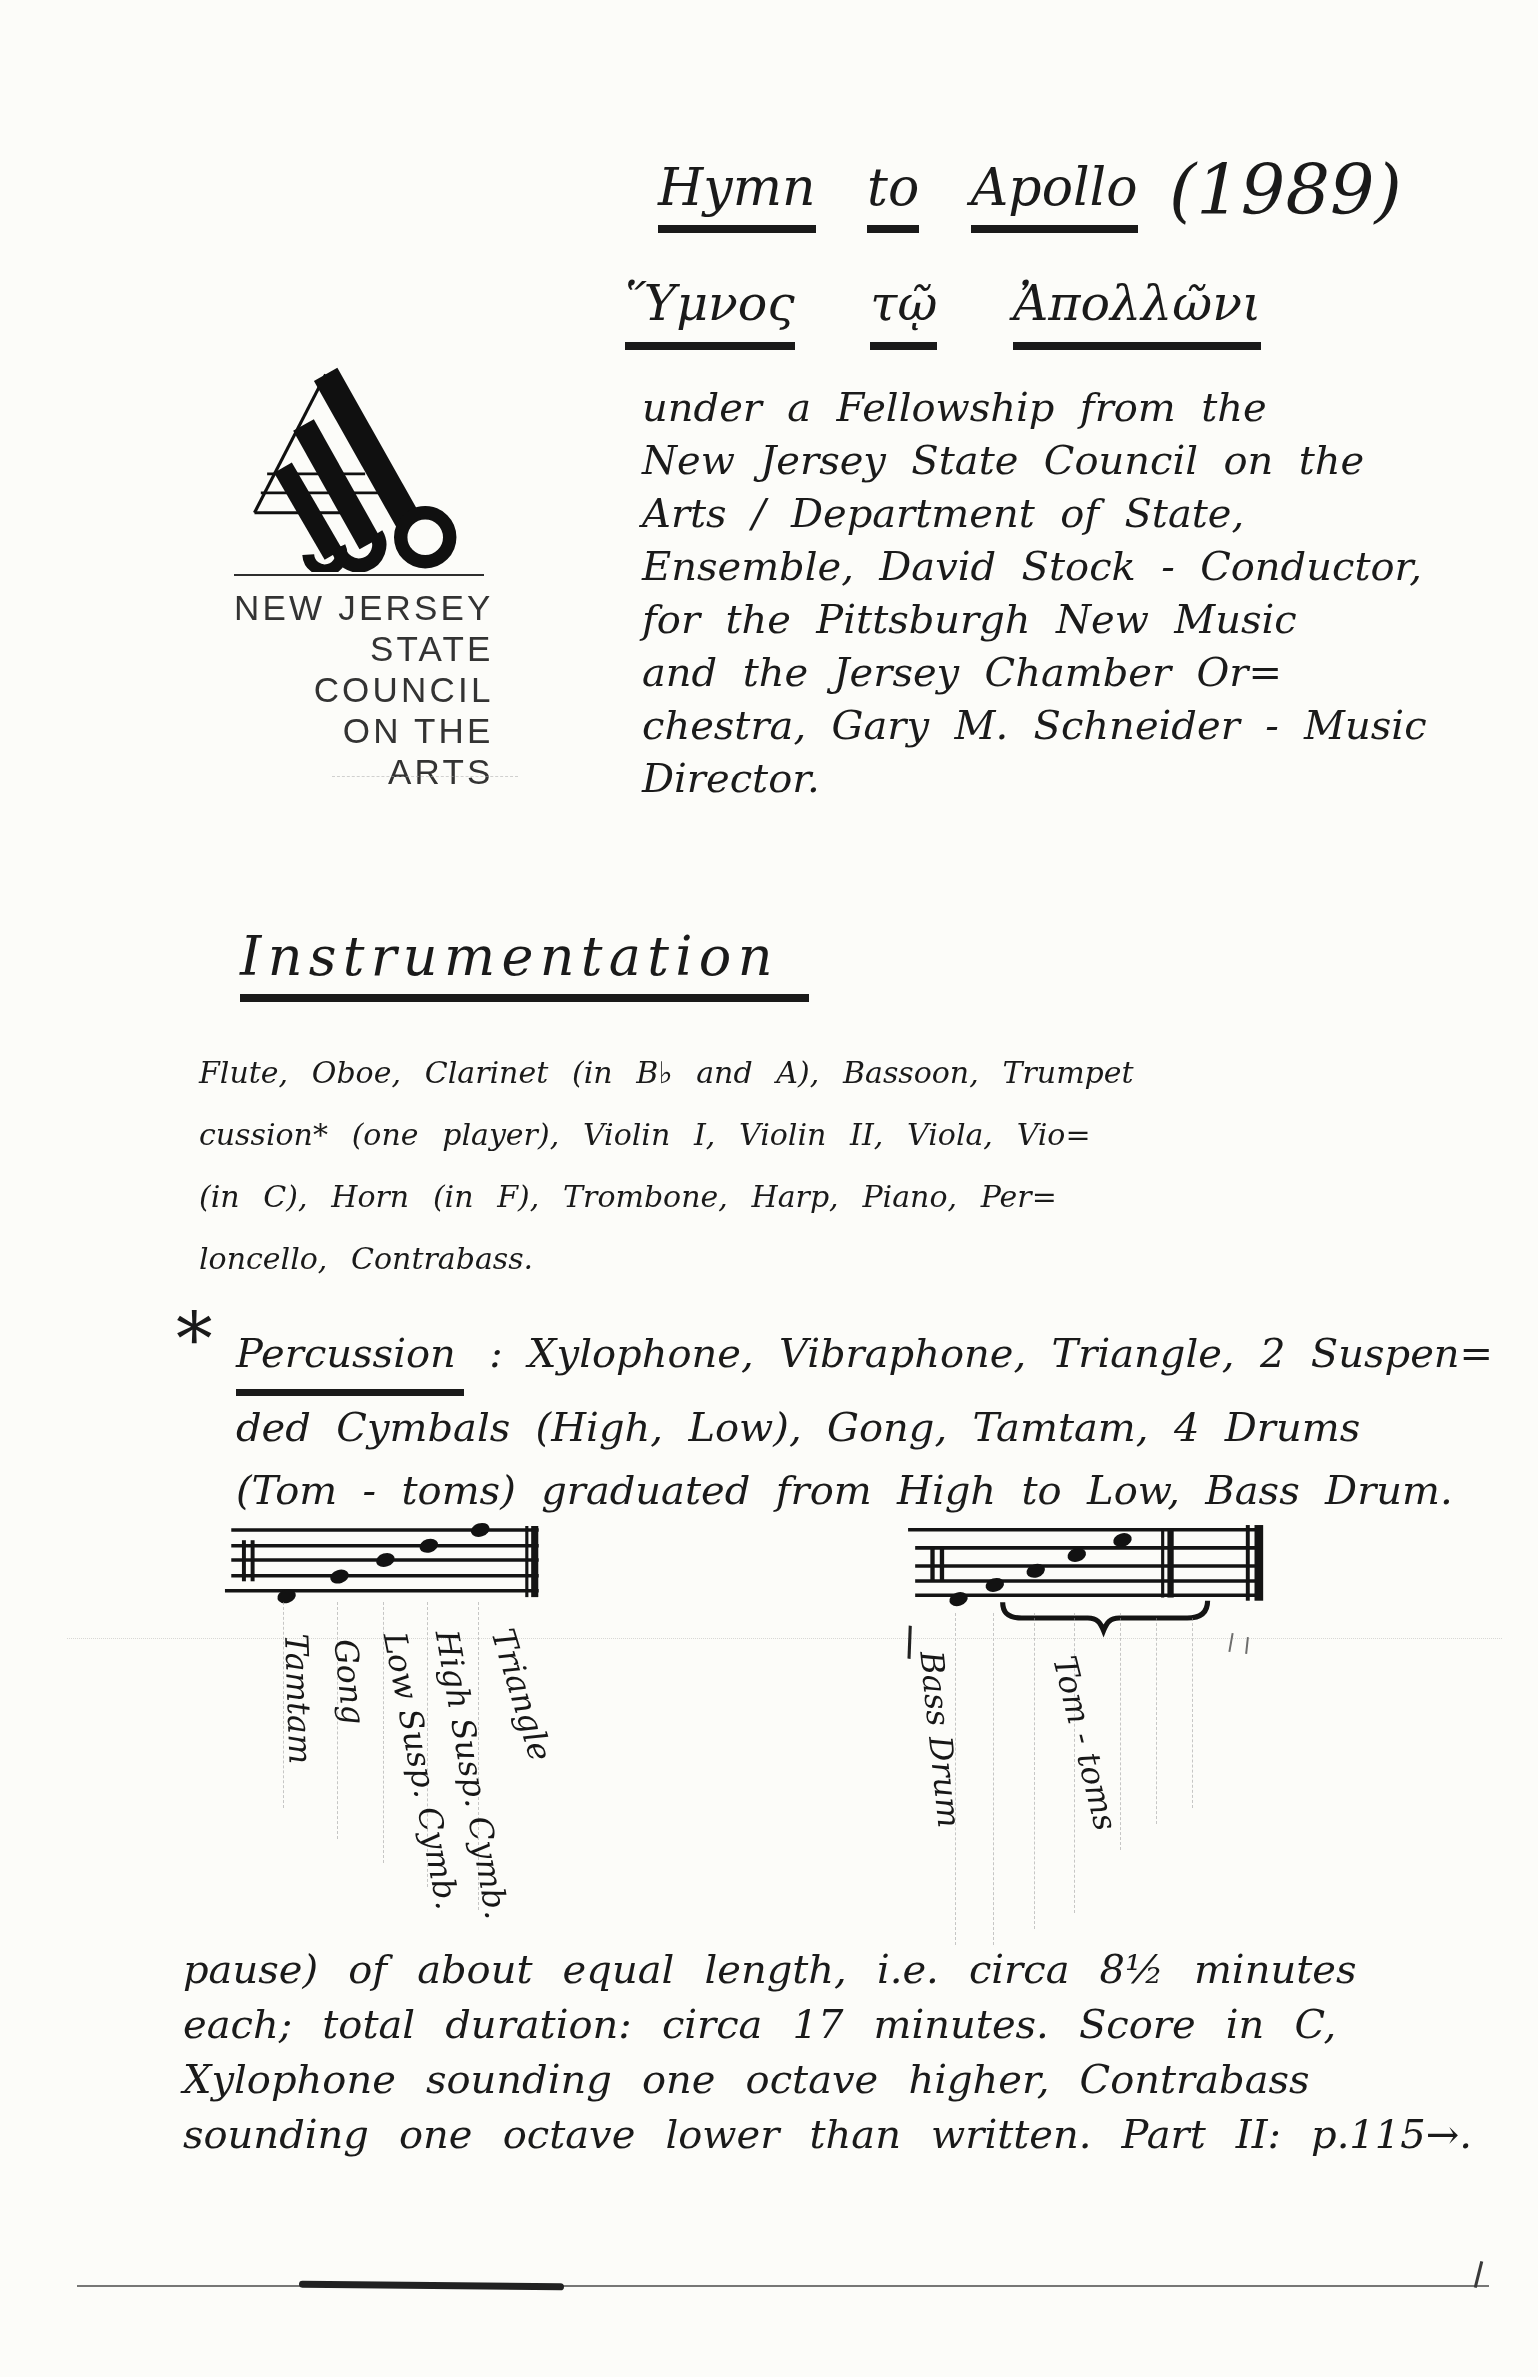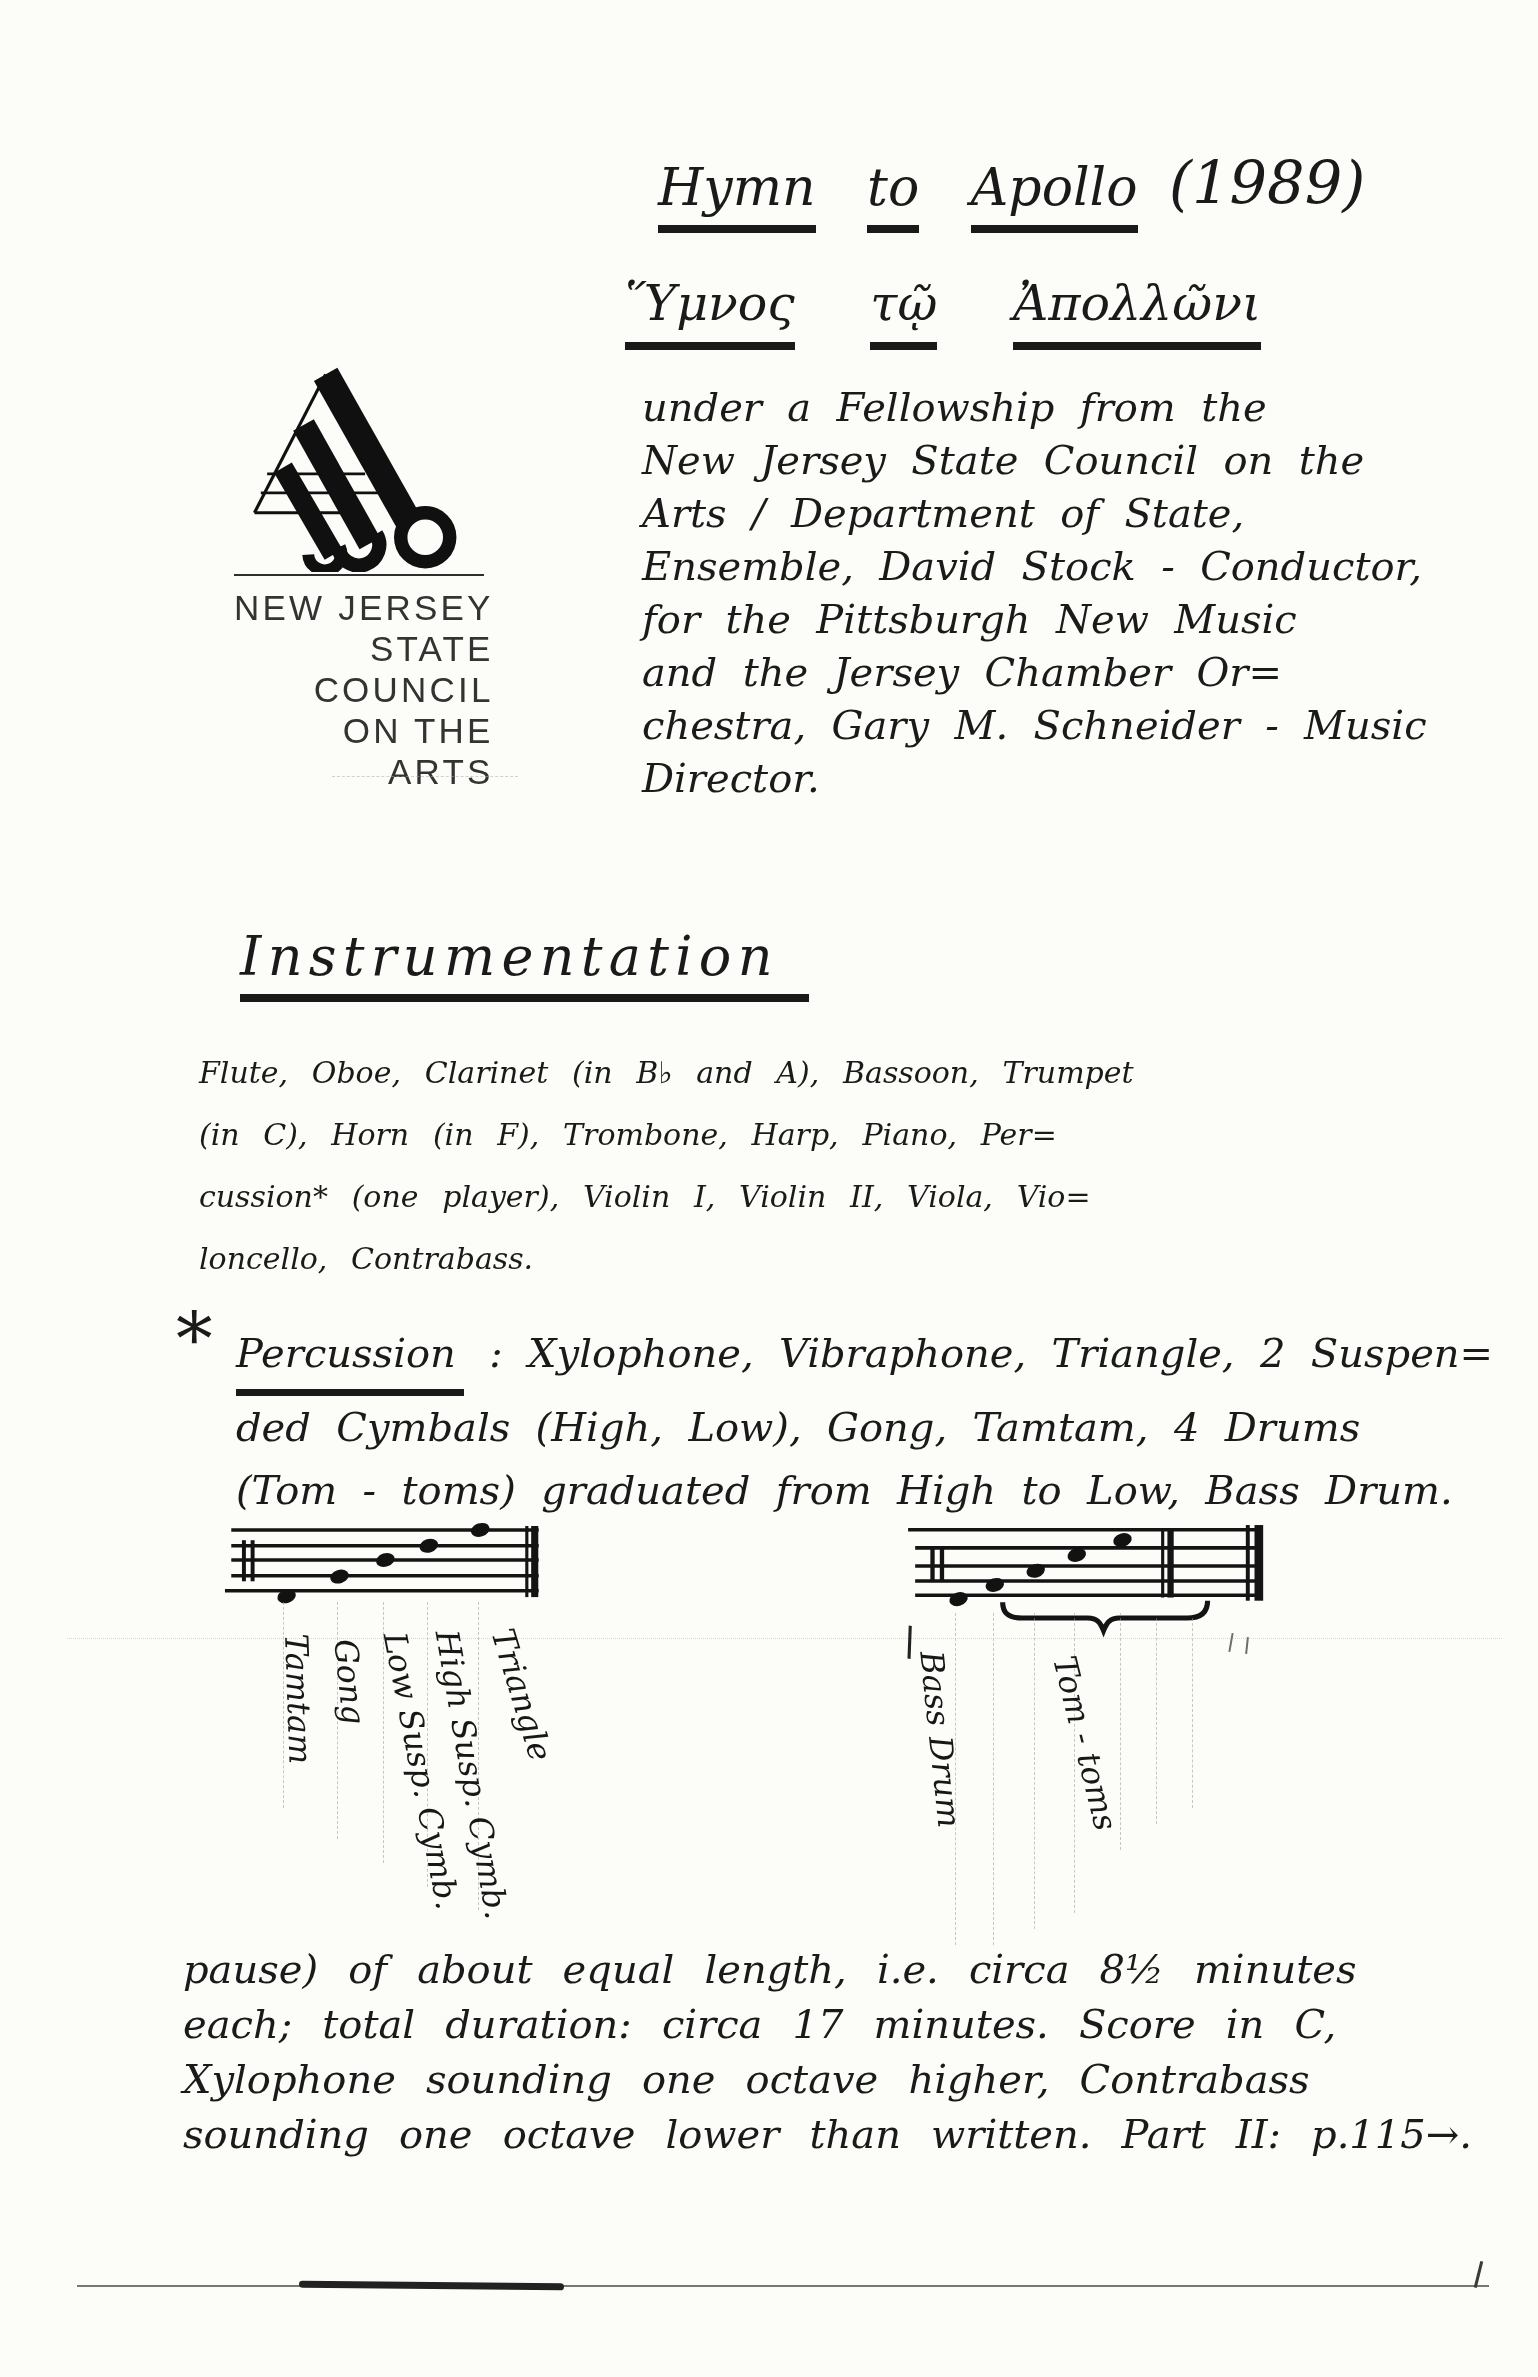--- a/index.html
+++ b/index.html
@@ -9,21 +9,21 @@
     background:#fcfcf9; overflow:hidden;
     font-family:"DejaVu Serif", serif; font-style:italic; color:var(--ink);
   }
   .abs{position:absolute;}
   .line{white-space:nowrap;}
 
   
   #title{left:658px; top:157px; font-size:52px; white-space:nowrap;}
   #title .uword{display:inline-block; margin-right:35px; padding-bottom:8px;
                 border-bottom:8px solid var(--ink);}
-  #title-year{left:1169px; top:149px; font-size:59px;}
+  #title-year{left:1169px; top:149px; font-size:70px;}
   #greek{left:625px; top:275px; font-size:49px; white-space:nowrap;}
   #greek .uword{display:inline-block; margin-right:60px; padding-bottom:9.5px;
                 border-bottom:8px solid var(--ink);}
 
   
   #logo-rule{left:234px; top:574px; width:250px; height:2.4px; background:#2e2e2e;}
   #logo-caption{left:234px; top:587px; font-family:"Liberation Sans",sans-serif;
     font-style:normal; font-size:35px; line-height:41px; letter-spacing:3.2px; color:#333;text-align:right;}
   #logo-dashes{left:332px; top:776px; width:186px; border-top:1.6px dashed #adadad; opacity:.55;}
 
@@ -116,22 +116,22 @@
       <div class="line">and the Jersey Chamber Or=</div>
       <div class="line">chestra, Gary M. Schneider - Music</div>
       <div class="line">Director.</div>
     </div>
 
   <div id="instr-heading" class="abs">
     <span class="uline">Instrumentation</span>
   </div>
   <div id="instruments" class="abs para">
       <div class="line">Flute, Oboe, Clarinet (in B♭ and A), Bassoon, Trumpet</div>
+      <div class="line">cussion* (one player), Violin I, Violin II, Viola, Vio=</div>
       <div class="line">(in C), Horn (in F), Trombone, Harp, Piano, Per=</div>
-      <div class="line">cussion* (one player), Violin I, Violin II, Viola, Vio=</div>
       <div class="line">loncello, Contrabass.</div>
     </div>
 
   <div id="fn-star" class="abs">*</div>
   <div id="percussion" class="abs para">
     <div class="line">
       <span class="uline">Percussion</span><span> : Xylophone, Vibraphone, Triangle, 2 Suspen=</span>
     </div>
     <div>
         <div class="line">ded Cymbals (High, Low), Gong, Tamtam, 4 Drums</div>

